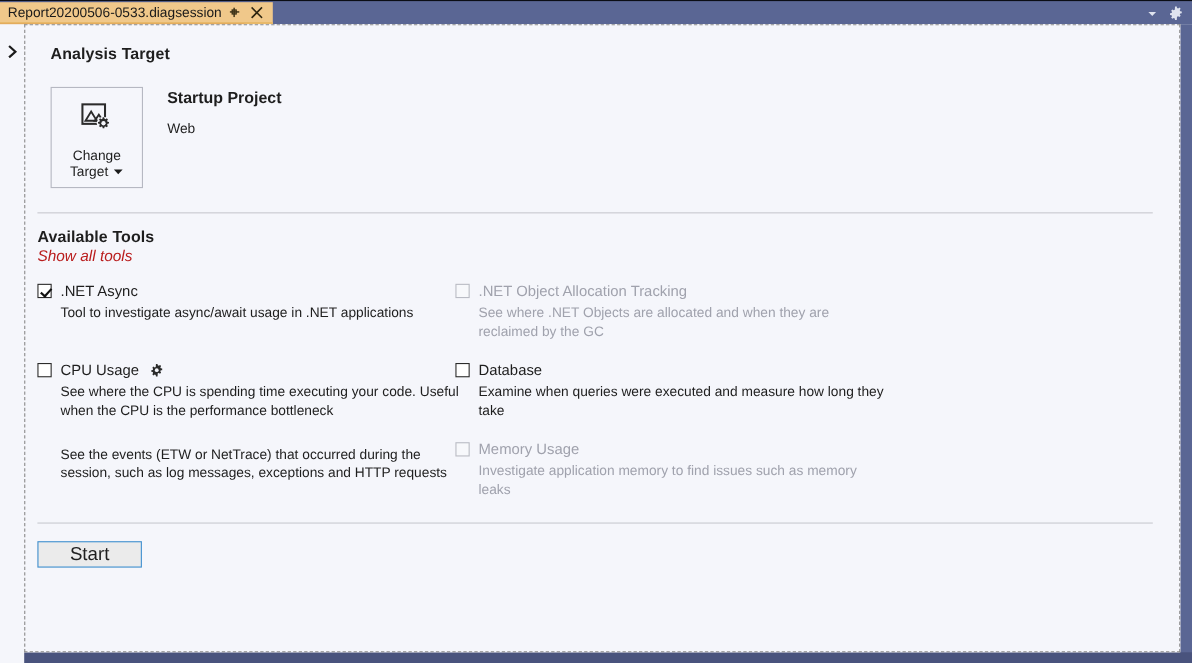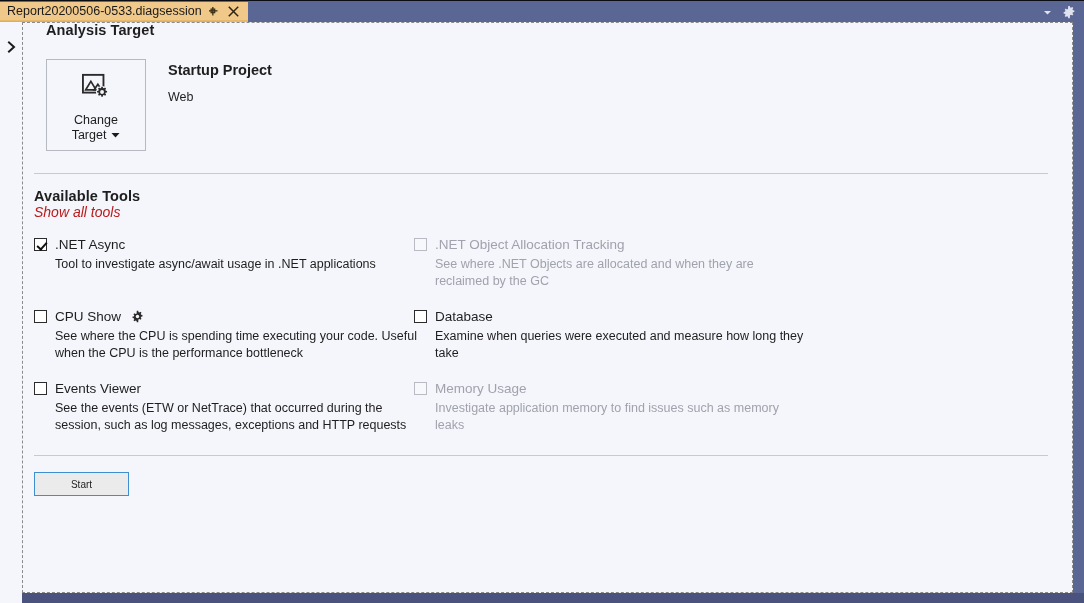--- a/index.html
+++ b/index.html
@@ -119,21 +119,21 @@
     width: 1014px;
   }
 
   
   .target-row {
     display: flex;
     align-items: flex-start;
     margin-top: 21px;
   }
   .change-target-btn {
-    width: 100px; height: 92px;
+    width: 84px; height: 92px;
     border: 1px solid #b6b8c2;
     background: #f5f6fb;
     display: flex;
     flex-direction: column;
     align-items: center;
     justify-content: flex-start;
     padding-top: 13px;
     cursor: pointer;
   }
   .ct-label {
@@ -232,21 +232,21 @@
     margin-left: 2px;
     cursor: pointer;
   }
 
   
   .start-wrap { margin-top: 16px; }
   .start-btn {
     width: 95px; height: 24px;
     background: #ebebeb;
     border: 1px solid #3f8fd0;
-    font-size: 10px;
+    font-size: 17px;
     color: #1e1e1e;
     font-family: "Liberation Sans", sans-serif;
     cursor: pointer;
     padding: 0;
   }
 </style>
 </head>
 <body>
 
 <div class="app">
@@ -292,21 +292,21 @@
       <svg width="9" height="12" viewBox="0 0 9 12" aria-hidden="true">
         <path d="M2 1.5 L7 6 L2 10.5" fill="none" stroke="#1b1b1b" stroke-width="2" stroke-linecap="square"></path>
       </svg>
     </div>
   </div>
 
   <div class="focusarea"></div>
 
   <div class="content">
 
-    <div style="padding-left:12px;">
+    <div style="margin-top:20px;padding-left:12px;">
       <div class="section-title">Analysis Target</div>
 
       <div class="target-row">
         <div class="change-target-btn">
           <span>
             <svg width="30" height="28" viewBox="0 0 32 30" aria-hidden="true">
               <rect x="2" y="2" width="22" height="19" fill="none" stroke="#2b2b2b" stroke-width="2"></rect>
               <path d="M5 18 L10.5 9 L16 18 Z" fill="none" stroke="#2b2b2b" stroke-width="1.8"></path>
               <path d="M14 18 L18 12 L22 18 Z" fill="none" stroke="#2b2b2b" stroke-width="1.8"></path>
               <circle cx="22.5" cy="20.5" r="6.5" fill="#f5f6fb"></circle>
@@ -354,44 +354,40 @@
           <div class="tool-head">
             <span class="cb disabled"></span>
             <span class="tool-name disabled">.NET Object Allocation Tracking</span>
           </div>
           <div class="tool-desc disabled">See where .NET Objects are allocated and when they are reclaimed by the GC</div>
         </div>
 
         <div class="tool">
           <div class="tool-head">
             <span class="cb"></span>
-            <span class="tool-name">CPU Show</span>
+            <span class="tool-name">CPU Usage</span>
             <span class="gear-inline">
               <svg width="13" height="13" viewBox="0 0 16 16" aria-hidden="true">
                 <path fill="#2b2b2b" d="M7.1 1h1.8l.25 1.6 1.2.5 1.3-.95 1.3 1.3-.95 1.3.5 1.2 1.6.25v1.8l-1.6.25-.5 1.2.95 1.3-1.3 1.3-1.3-.95-1.2.5L8.9 15H7.1l-.25-1.6-1.2-.5-1.3.95-1.3-1.3.95-1.3-.5-1.2L1.9 9.9V8.1l1.6-.25.5-1.2-.95-1.3 1.3-1.3 1.3.95 1.2-.5z"></path>
                 <circle cx="8" cy="8" r="2.1" fill="#f5f6fb"></circle>
               </svg>
             </span>
           </div>
           <div class="tool-desc">See where the CPU is spending time executing your code. Useful when the CPU is the performance bottleneck</div>
         </div>
 
         <div class="tool">
           <div class="tool-head">
             <span class="cb"></span>
             <span class="tool-name">Database</span>
           </div>
           <div class="tool-desc">Examine when queries were executed and measure how long they take</div>
         </div>
 
         <div class="tool">
-          <div class="tool-head">
-            <span class="cb"></span>
-            <span class="tool-name">Events Viewer</span>
-          </div>
           <div class="tool-desc">See the events (ETW or NetTrace) that occurred during the session, such as log messages, exceptions and HTTP requests</div>
         </div>
 
         <div class="tool">
           <div class="tool-head">
             <span class="cb disabled"></span>
             <span class="tool-name disabled">Memory Usage</span>
           </div>
           <div class="tool-desc disabled">Investigate application memory to find issues such as memory leaks</div>
         </div>

